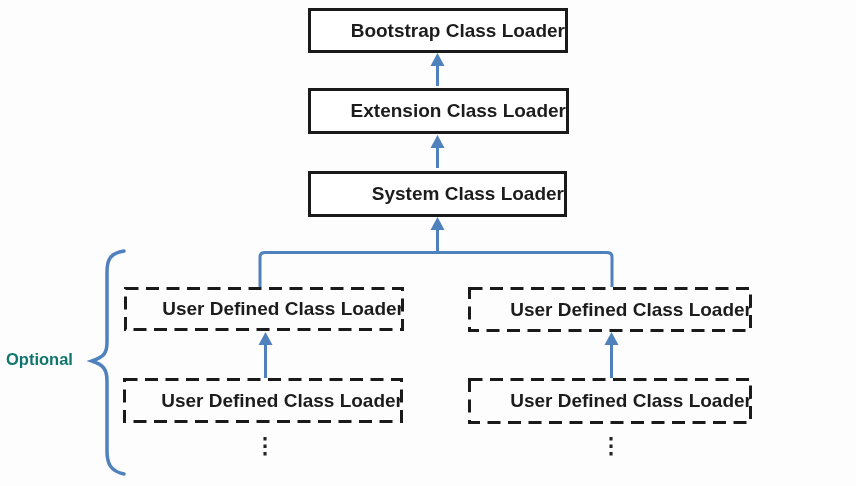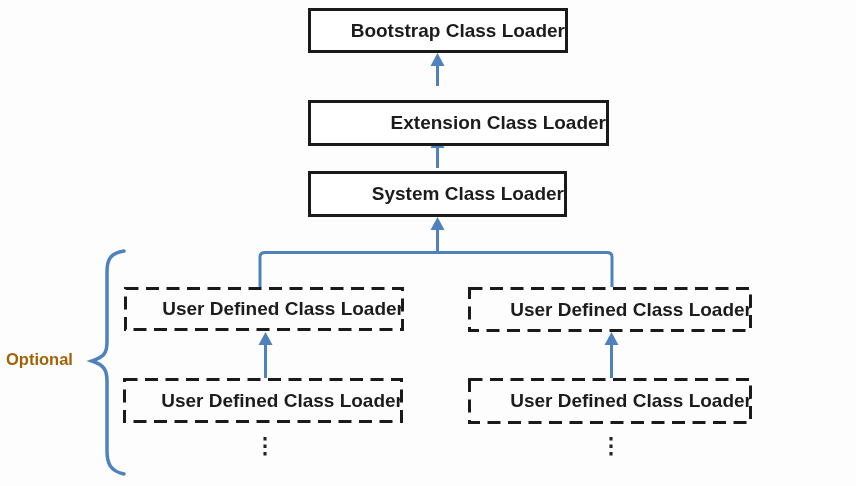--- a/index.html
+++ b/index.html
@@ -16,21 +16,21 @@
   }
   .solid { border:3px solid #1a1a1a; background:#ffffff; }
   .ghost { background:transparent; } 
   .connector { fill:none; stroke-width:3px; }
   .arrowshaft { stroke-width:3px; }
   .arrowhead { stroke:none; }
   .dashedbox { fill:none; stroke-width:3px; stroke-dasharray:13 7.5; }
   .brace { fill:none; stroke-width:3.5px; stroke-linecap:round; }
   .optional {
     position:absolute; left:6px; top:350px; width:82px;
-    font-weight:bold; font-size:16.5px; color:#a16207; text-align:left;
+    font-weight:bold; font-size:16.5px; color:#0f766e; text-align:left;
   }
   .vdots {
     position:absolute; width:22px; top:433px; text-align:center;
     font-weight:bold; font-size:22px; line-height:26px; color:#222222;
   }
 </style>
 </head>
 <body>
 
 <div class="stage">
@@ -60,21 +60,21 @@
     <polygon class="arrowhead" points="611.5,332 604.5,345 618.5,345" fill="#4f81bd"></polygon>
 
     <path class="brace" d="M124,251 C110,253 107,260 107,272 L107,342 C107,353 104,357 92,361
              C104,365 107,370 107,381 L107,451 C107,463 110,471 124,474" stroke="#4f81bd"></path>
   </svg>
 
   <div class="node solid" style="left:308px; top:8px; width:260px; height:45px;">
     <span>Bootstrap Class Loader</span>
   </div>
 
-  <div class="node solid" style="left:308px; top:88px; width:301px; height:46px;margin-top:12px;">
+  <div class="node solid" style="left:308px; top:88px; width:261px; height:46px;">
     <span>Extension Class Loader</span>
   </div>
 
   <div class="node solid" style="left:308px; top:171px; width:259px; height:46px;">
     <span>System Class Loader</span>
   </div>
 
   <div class="node ghost" style="left:124px; top:287px; width:280px; height:44px;">
     <span>User Defined Class Loader</span>
   </div>

